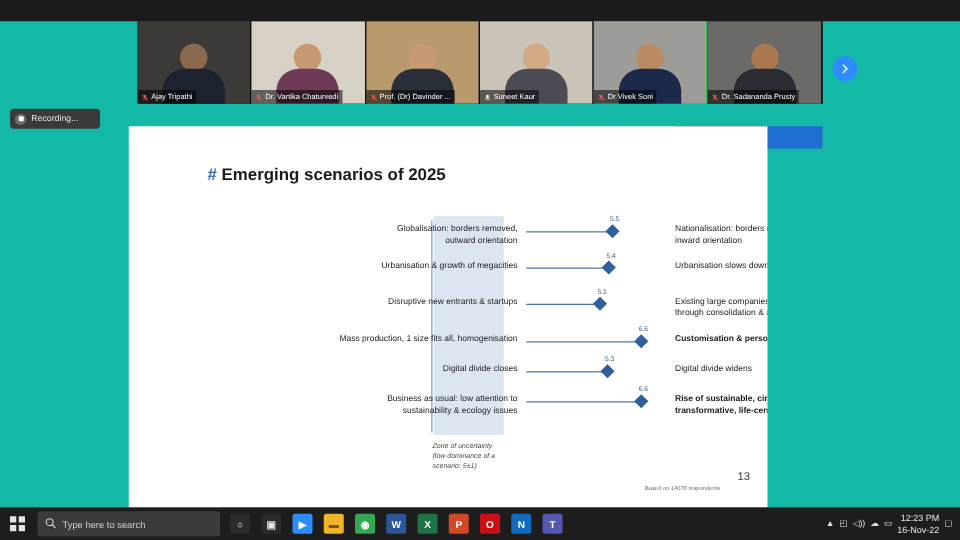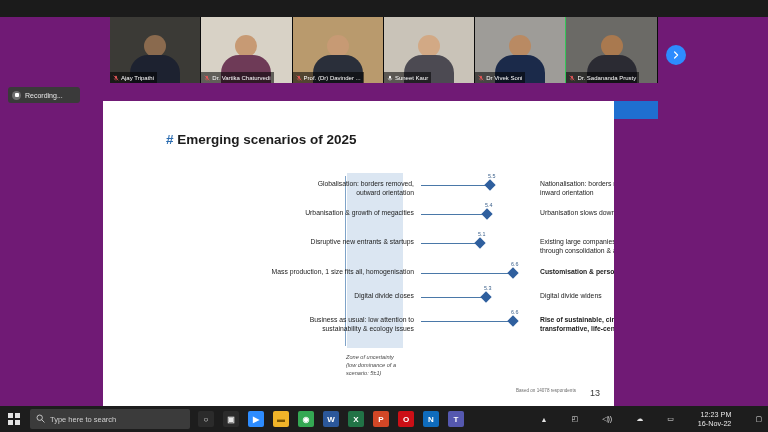--- a/index.html
+++ b/index.html
@@ -35,21 +35,21 @@
     margin-left: auto; display: flex; height: 17px;
   }
   .tb-btn {
     width: 24px; height: 17px; display: flex; align-items: center; justify-content: center;
     color: #dcdcdc; font-size: 9px; line-height: 1;
   }
 
   
   .meeting {
     position: absolute; top: 17px; left: 0; width: 768px; height: 389px;
-    background: #701a75;
+    background: #14b8a6;
   }
 
   
   .filmstrip {
     position: absolute; top: 0; left: 110px; width: 548px; height: 66px;
     display: flex;
     background: #1a1a1a;
   }
   .tile {
     position: relative;
@@ -159,46 +159,46 @@
 
   .note {
     position: absolute; left: 243px; top: 252px;
     font-size: 5.6px; color: #4a4a4a; font-style: italic; line-height: 1.45;
   }
   .source {
     position: absolute; right: 38px; bottom: 13px;
     font-size: 4.6px; color: #6d6d6d;
   }
   .pagenum {
-    position: absolute; right: 14px; bottom: 8px;
+    position: absolute; right: 14px; bottom: 20px;
     font-size: 9px; color: #3a3a3a;
   }
 
   
   .taskbar {
     position: absolute; bottom: 0; left: 0; width: 768px; height: 26px;
     background: #1d1d1d;
     display: flex; align-items: center;
   }
   .start {
     width: 28px; height: 26px; display: flex; align-items: center; justify-content: center;
   }
   .winlogo { width: 12px; height: 12px; display: grid; grid-template-columns: 1fr 1fr; grid-template-rows: 1fr 1fr; gap: 1.4px; }
   .winlogo i { background: #e4e4e4; display: block; }
   .searchbox {
-    width: 160px; height: 20px; margin-left: 2px;
+    width: 146px; height: 20px; margin-left: 2px;
     background: #3b3b3b; border-radius: 2px;
     display: flex; align-items: center; padding: 0 6px;
     color: #cfcfcf; font-size: 7.5px;
   }
   .searchbox .mag { margin-right: 5px; }
   .tb-apps { display: flex; align-items: center; margin-left: 8px; gap: 9px; }
   .tb-app { width: 16px; height: 16px; border-radius: 2px; display: flex; align-items: center; justify-content: center; font-size: 8px; color: #fff; font-weight: bold; }
   .tray {
-    margin-left: auto; display: flex; align-items: center; gap: 24px; padding-right: 6px;
+    margin-left: auto; display: flex; align-items: center; gap: 4px; padding-right: 6px;
     color: #e2e2e2; font-size: 7px;
   }
   .clock { text-align: right; line-height: 1.25; font-size: 7.2px; color: #e8e8e8; }
 </style>
 </head>
 <body>
 
 <div class="app">
 
 

